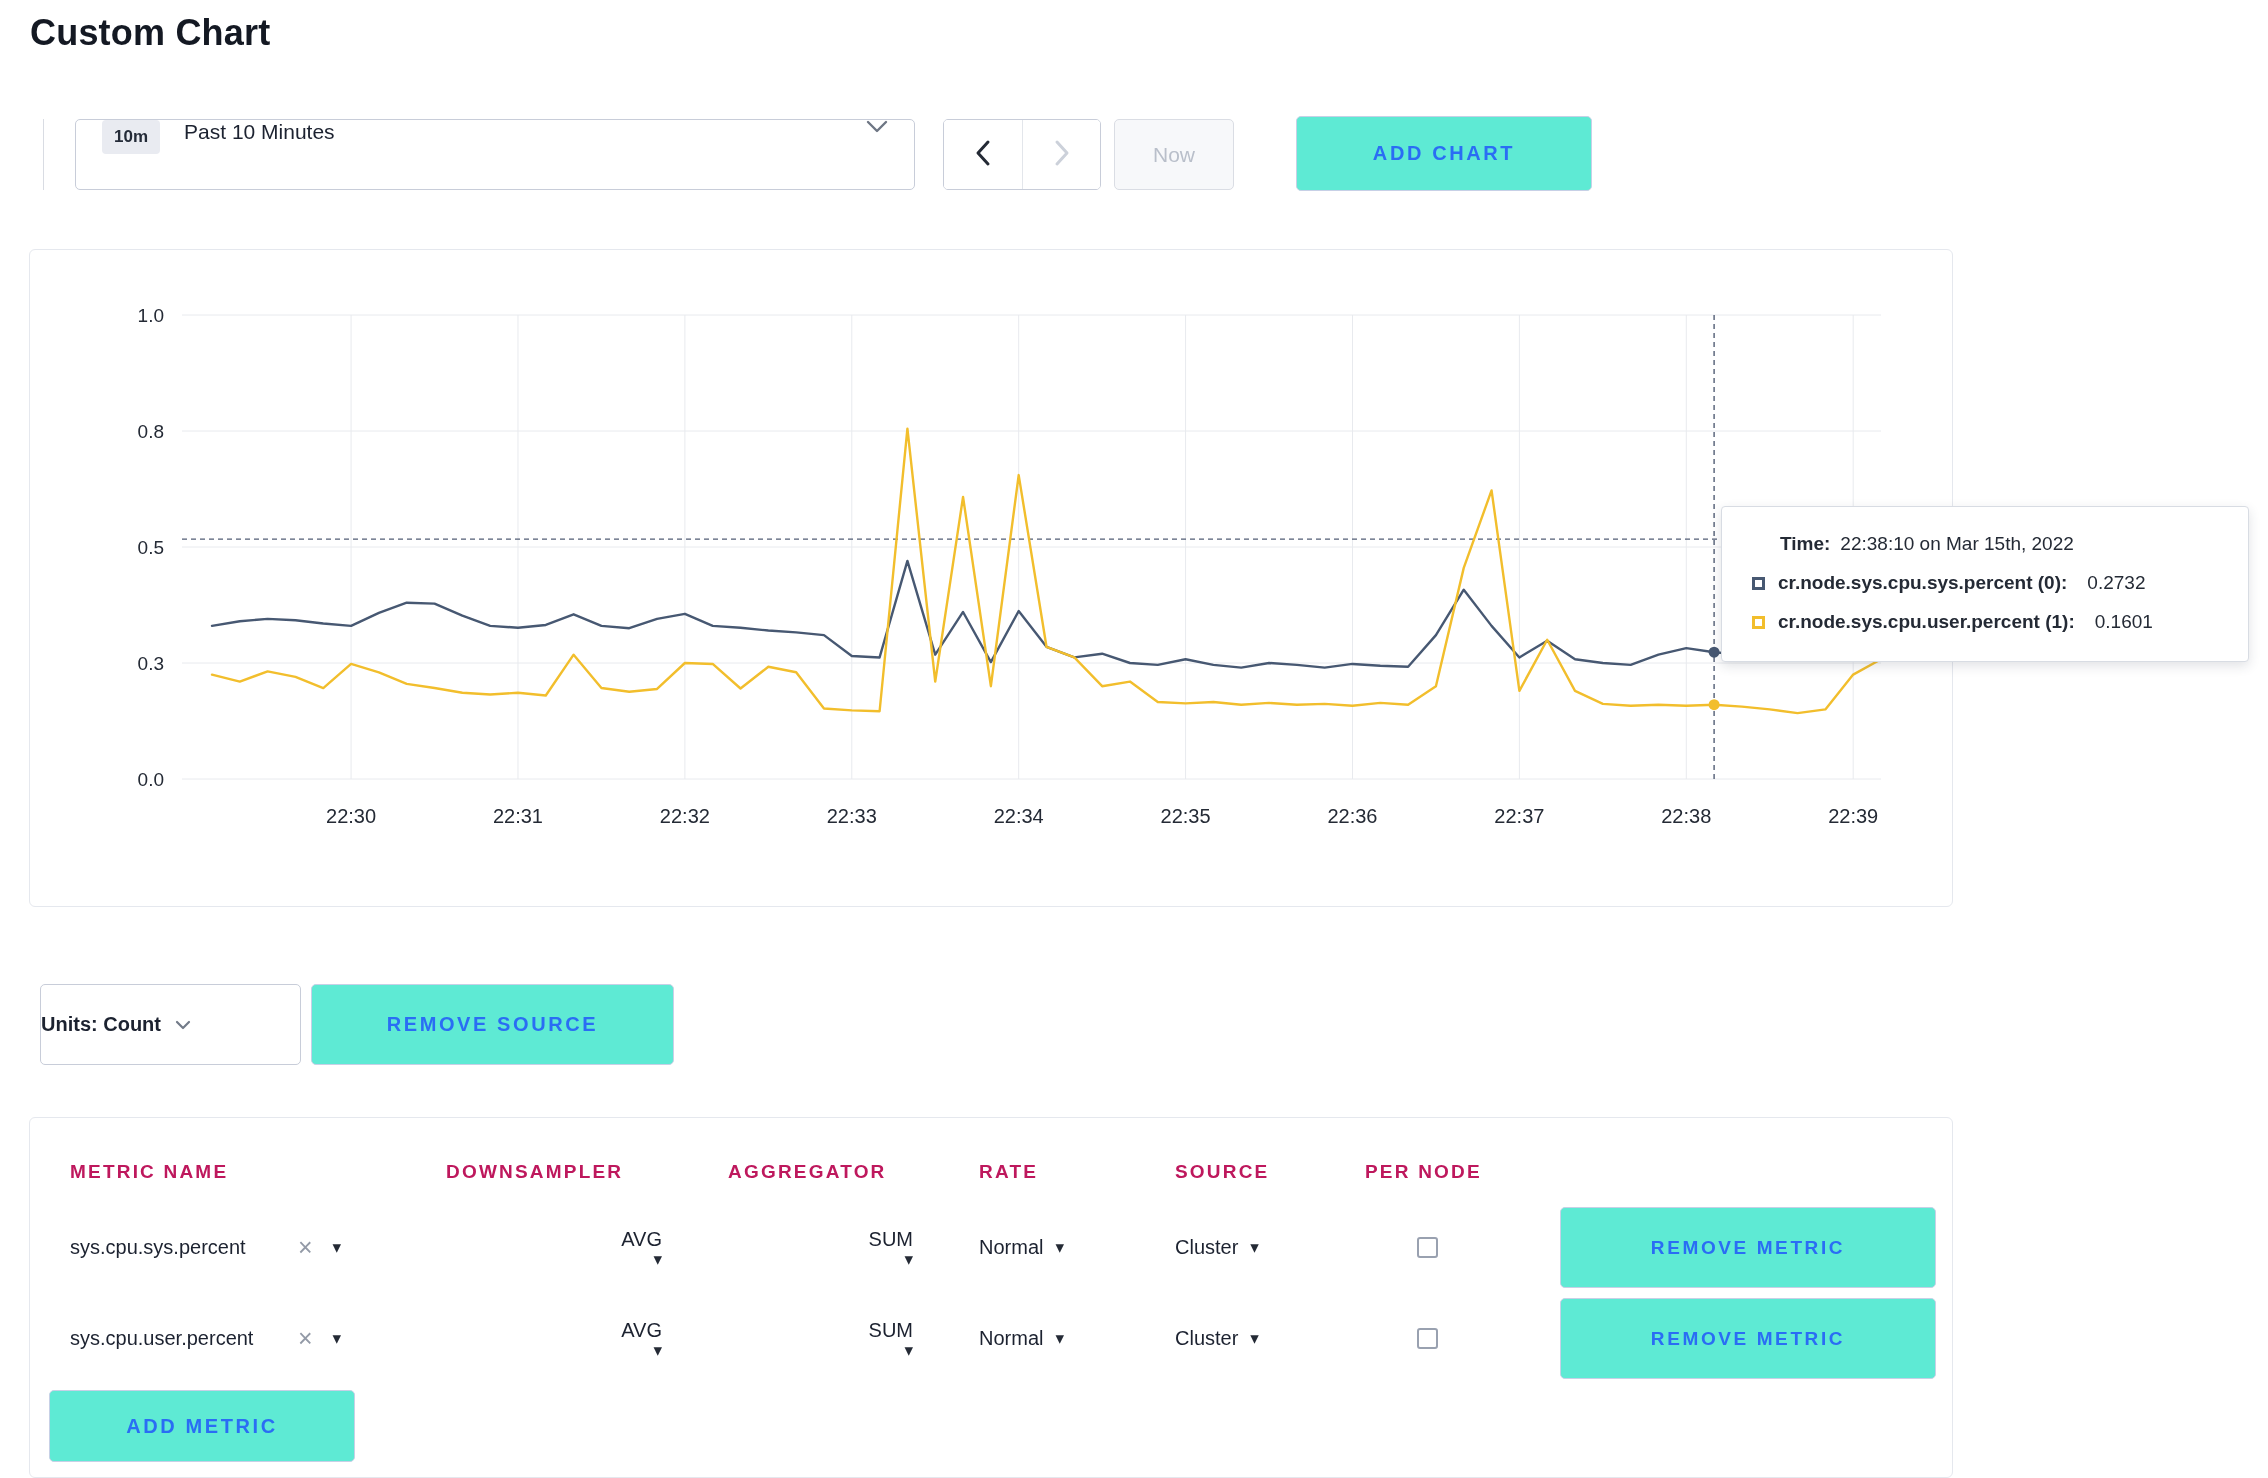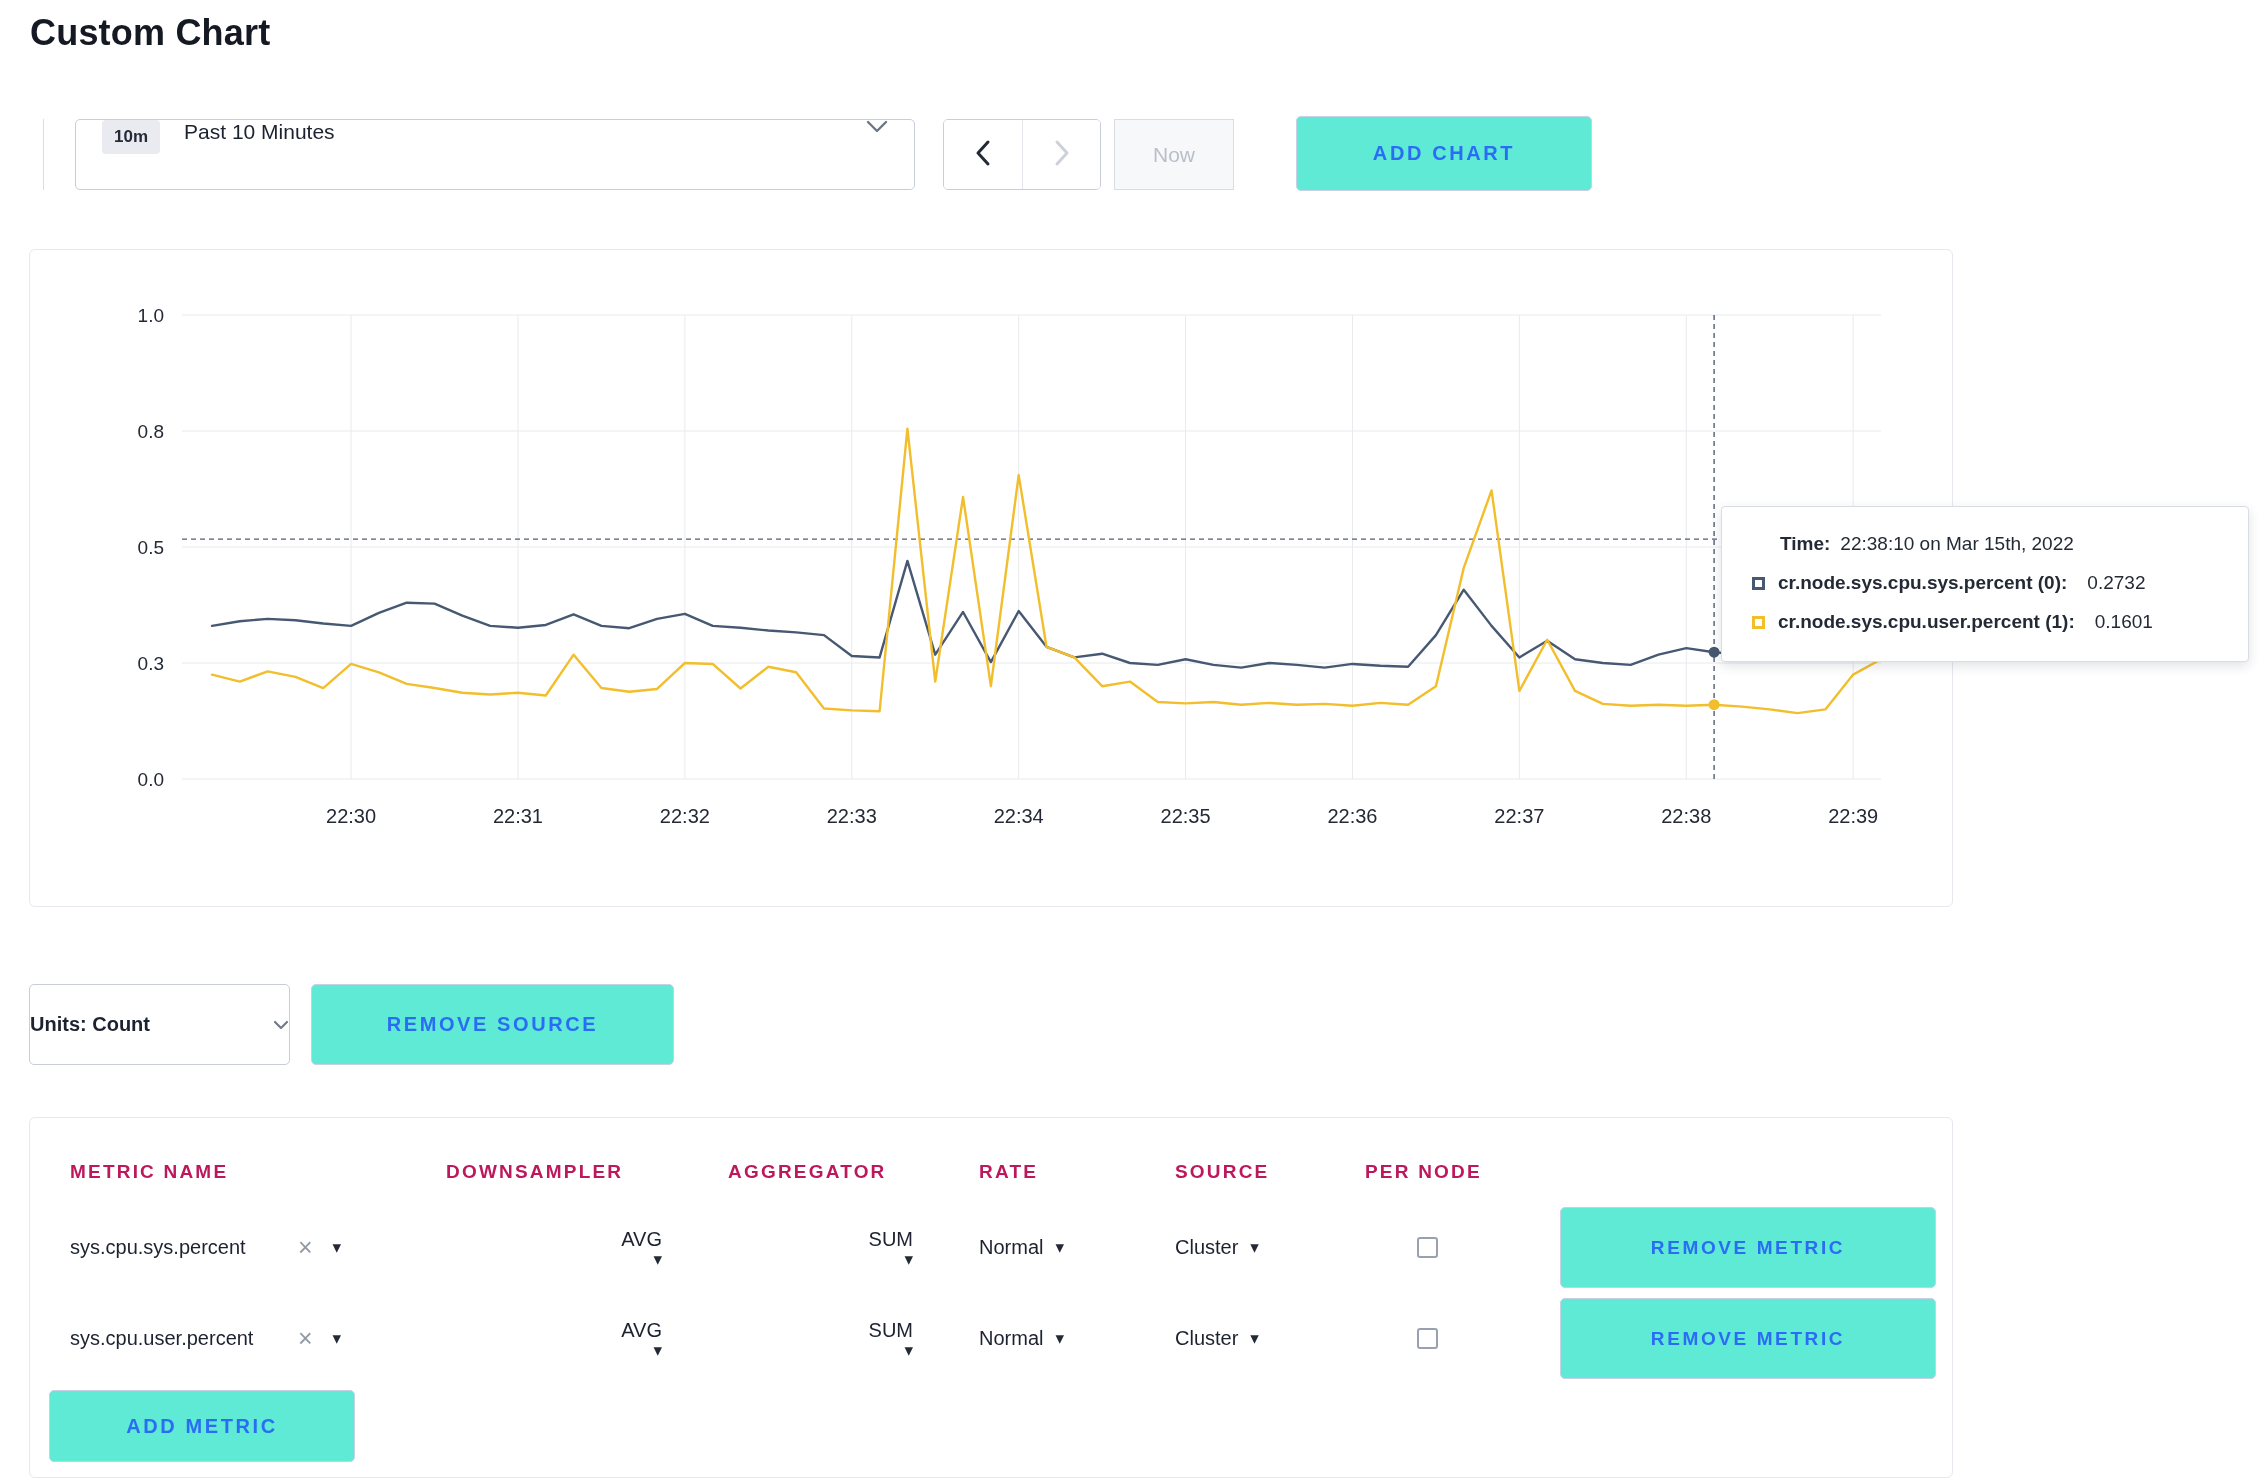--- a/index.html
+++ b/index.html
@@ -16,41 +16,41 @@
   .time-badge { background:#e9ebf1; border-radius:4px; font-size:17px; font-weight:700; padding:7px 12px; color:#242b38; }
   .time-label { margin-left:24px; font-size:21px; color:#1c2230; }
   .time-caret { margin-left:auto; display:flex; }
 
   .nav-group { position:absolute; left:943px; top:119px; height:71px; display:flex; border:1px solid #c8cdd9;
     border-radius:5px; overflow:hidden; background:#fff; }
   .nav-btn { width:78px; display:flex; align-items:center; justify-content:center; background:#fff; border:none; cursor:pointer; }
   .nav-btn + .nav-btn { border-left:1px solid #e3e6eb; }
 
   .now-btn { position:absolute; left:1114px; top:119px; width:120px; height:71px; border:1px solid #dadde4;
-    border-radius:0; background:#f7f8fa; color:#b9bfca; font-size:21px; font-weight:500; font-family:inherit; }
+    border-radius:5px; background:#f7f8fa; color:#b9bfca; font-size:21px; font-weight:500; font-family:inherit; }
 
   .btn-blue { border:1px solid #c7d0e6; border-radius:5px; background:#5eead4; color:#2a6df4; font-weight:600;
     letter-spacing:2.6px; font-family:inherit; cursor:pointer; }
   .add-chart-btn { position:absolute; left:1296px; top:116px; width:296px; height:75px; font-size:20px; }
 
   .chart-card { position:absolute; left:29px; top:249px; width:1924px; height:658px; border:1px solid #e5e8ee;
     border-radius:6px; background:#fff; }
   #chart-svg { display:block; }
   #chart-svg text { font-family:"Liberation Sans", sans-serif; }
 
   .chart-tooltip { position:absolute; left:1721px; top:506px; width:528px; border:1px solid #d8dce3; border-radius:4px;
     background:#fff; box-shadow:0 4px 12px rgba(40,50,70,.14); padding:26px 12px 28px 30px; z-index:5; }
   .tt-time-row { padding-left:28px; font-size:19px; color:#242a35; }
   .tt-time-label { font-weight:700; margin-right:10px; }
   .tt-series-row { display:flex; align-items:center; margin-top:17px; font-size:19px; color:#242a35; }
   .tt-swatch { width:13px; height:13px; border:3px solid #475872; margin-right:13px; flex:none; background:#fff; }
   .tt-name { font-weight:700; margin-right:20px; white-space:nowrap; }
 
-  .units-select { position:absolute; left:29px; top:984px; width:261px; height:81px; border:1px solid #c8cdd9;
-    border-radius:5px; background:#fff; display:flex; align-items:center; justify-content:space-between; gap:14px; cursor:pointer; }
+  .units-select { position:absolute; left:40px; top:984px; width:261px; height:81px; border:1px solid #c8cdd9;
+    border-radius:5px; background:#fff; display:flex; align-items:center; justify-content:flex-start; gap:14px; cursor:pointer; }
   .units-label { font-size:20px; font-weight:700; color:#1c2230; }
   .remove-chart-btn { position:absolute; left:311px; top:984px; width:363px; height:81px; font-size:20px; }
 
   .table-card { position:absolute; left:29px; top:1117px; width:1924px; height:361px; border:1px solid #e5e8ee;
     border-radius:6px; background:#fff; }
   .mt-grid { display:grid; grid-template-columns:376px 282px 251px 196px 190px 195px 1fr;
     padding-left:40px; align-items:center; }
   .mt-header { height:84px; }
   .mt-header span { font-size:19px; letter-spacing:2.2px; font-weight:700; color:#be185d;margin-top:24px; }
   .mt-row { height:91px; font-size:20px; color:#1c2230; }

